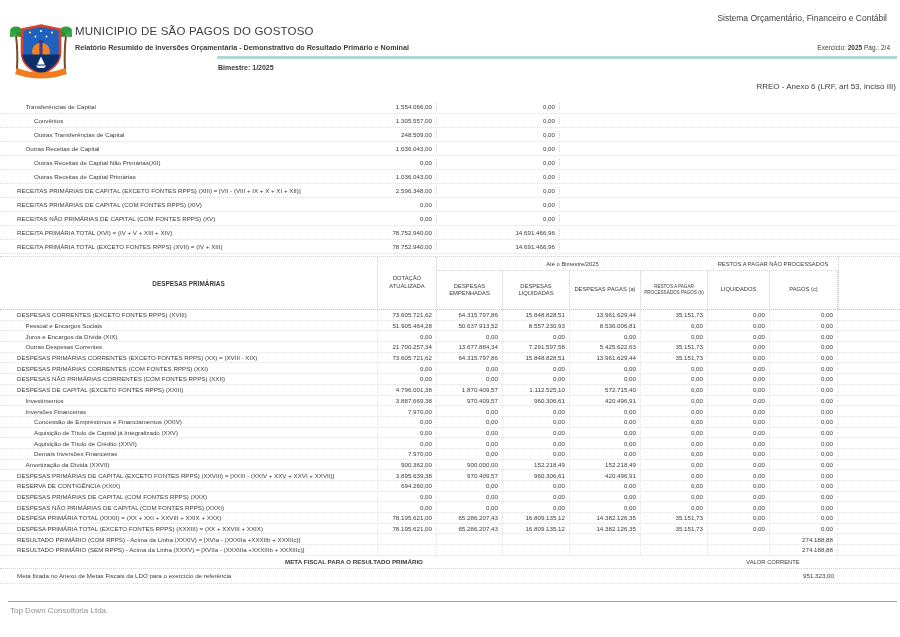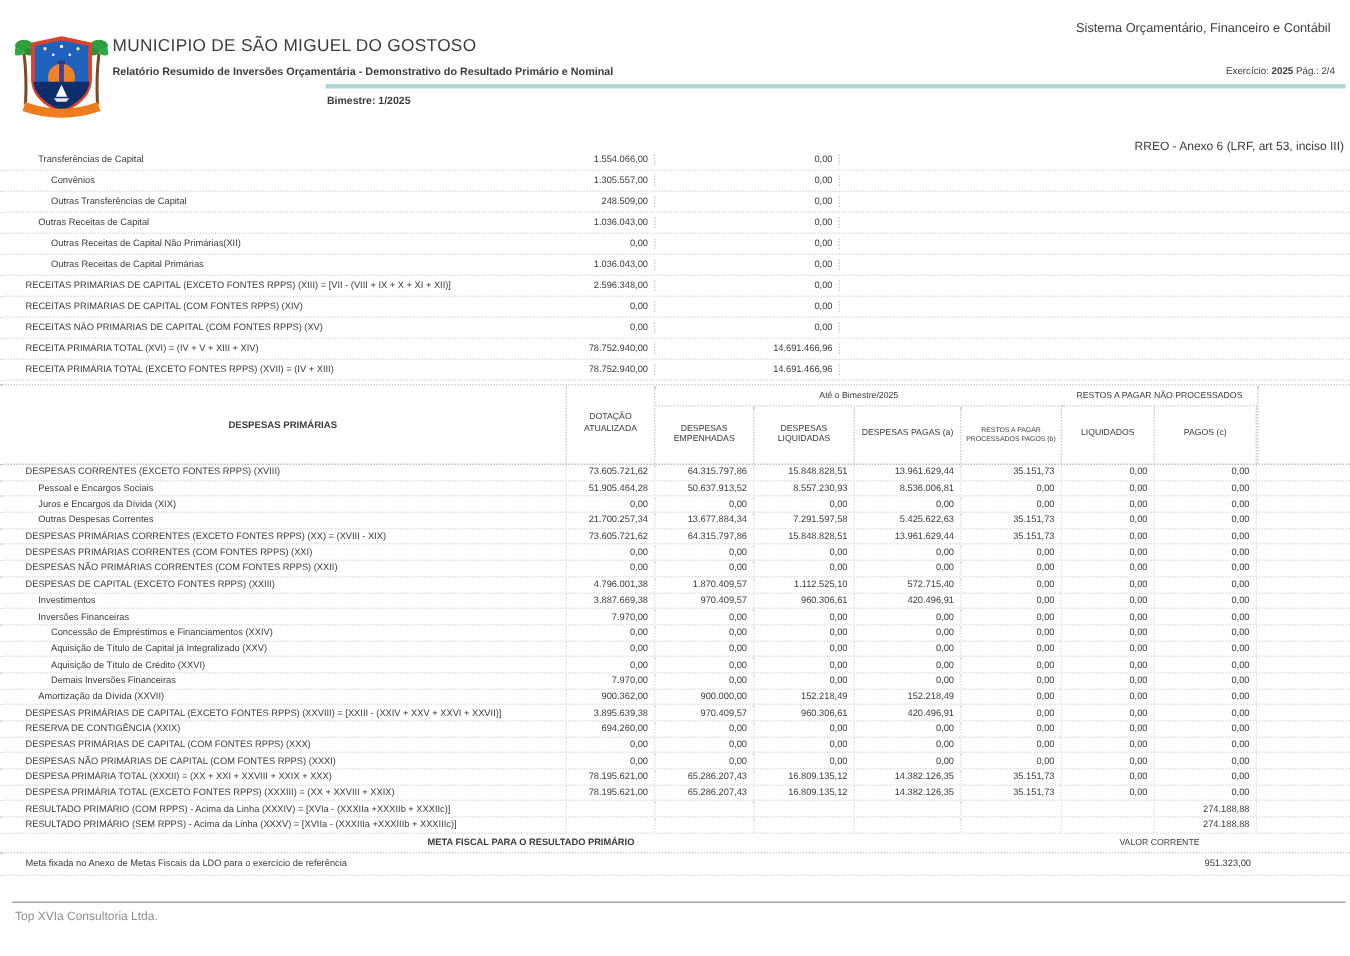--- a/index.html
+++ b/index.html
@@ -10,21 +10,21 @@
   }
   
   .logo { position:absolute; left:10px; top:21px; width:62px; height:59px; }
   .muni-title { position:absolute; left:75px; top:25px; font-size:11.5px; color:#3d3d3d; letter-spacing:.2px; white-space:nowrap; }
   .report-title { position:absolute; left:75px; top:43px; font-size:7.2px; font-weight:bold; color:#3d3d3d; white-space:nowrap; }
   .accent-line { position:absolute; left:217px; top:56px; width:680px; height:3px; background:#aed8d4; }
   .bimester { position:absolute; left:218px; top:64px; font-size:7px; font-weight:bold; }
   .system-name { position:absolute; right:13px; top:13px; font-size:8.5px; color:#3d3d3d; }
   .exercise-line { position:absolute; right:10px; top:44px; font-size:6.5px; }
   .exercise-line b { font-weight:bold; }
-  .annex { position:absolute; right:4px; top:82px; font-size:8px;margin-top:11px; }
+  .annex { position:absolute; right:4px; top:82px; font-size:8px; }
   
   .tables { position:absolute; left:0; top:100px; width:900px; }
   .rrow { display:flex; height:14px; align-items:center; border-bottom:1px dotted #dedede; font-size:6.2px; }
   .rrow .lbl { flex:0 0 317px; white-space:nowrap; overflow:hidden; }
   .rrow .v { text-align:right; padding-right:4px; border-right:1px dotted #cfcfcf; }
   .rrow .v1 { flex:0 0 120px; }
   .rrow .v2 { flex:0 0 123px; }
   .rrow .rest { flex:1; }
   
   .dheader { display:flex; height:54px; margin-top:2px; border-top:1px dotted #cfcfcf; border-bottom:1px dotted #bdbdbd; font-size:5.8px; text-align:center; }
@@ -85,21 +85,21 @@
     <rect x="29.4" y="19.5" width="3.2" height="14" fill="#4a3f8f"></rect>
     <rect x="28.6" y="19" width="4.8" height="2" fill="#3c3376"></rect>
 
     <path d="M12.3 33 L49.7 33 Q49 44 31 52.5 Q13 44 12.3 33 Z" fill="#0d2e6b"></path>
     <path d="M31 35 L27.2 43 L34.8 43 Z" fill="#ffffff"></path>
     <path d="M25.8 44 h10.4 l-2 2.4 h-6.4 Z" fill="#e8e8e8"></path>
 
     <path d="M7 46.5 Q31 55.5 55 46.5 L57 52.5 Q31 61.5 5 52.5 Z" fill="#ef7d1d"></path>
   </svg>
 
-  <div class="muni-title">MUNICIPIO DE SÃO MIGUEL DO GOSTOSO</div>
+  <div class="muni-title">MUNICIPIO DE SÃO PAGOS DO GOSTOSO</div>
   <div class="report-title">Relatório Resumido de Inversões Orçamentária - Demonstrativo do Resultado Primário e Nominal</div>
   <div class="accent-line"></div>
   <div class="bimester">Bimestre: 1/2025</div>
   <div class="system-name">Sistema Orçamentário, Financeiro e Contábil</div>
   <div class="exercise-line"><span>Exercício: </span><b>2025</b><span>  Pág.: 2/4</span></div>
   <div class="annex">RREO -  Anexo 6  (LRF, art 53, inciso III)</div>
 
   <div class="tables">
 
     <div id="receitas-table">
@@ -484,14 +484,14 @@
       <div class="mh-left">META FISCAL PARA O RESULTADO PRIMÁRIO</div>
       <div class="mh-right">VALOR CORRENTE</div>
     </div>
     <div class="meta-row">
       <div class="lbl">Meta fixada no Anexo de Metas Fiscais da LDO para o exercício de referência</div>
       <div class="val">951.323,00</div>
     </div>
   </div>
 
   <div class="footer-line"></div>
-  <div class="footer-text">Top XVIa Consultoria Ltda.</div>
+  <div class="footer-text">Top Down Consultoria Ltda.</div>
 </div>
 
 </body></html>

